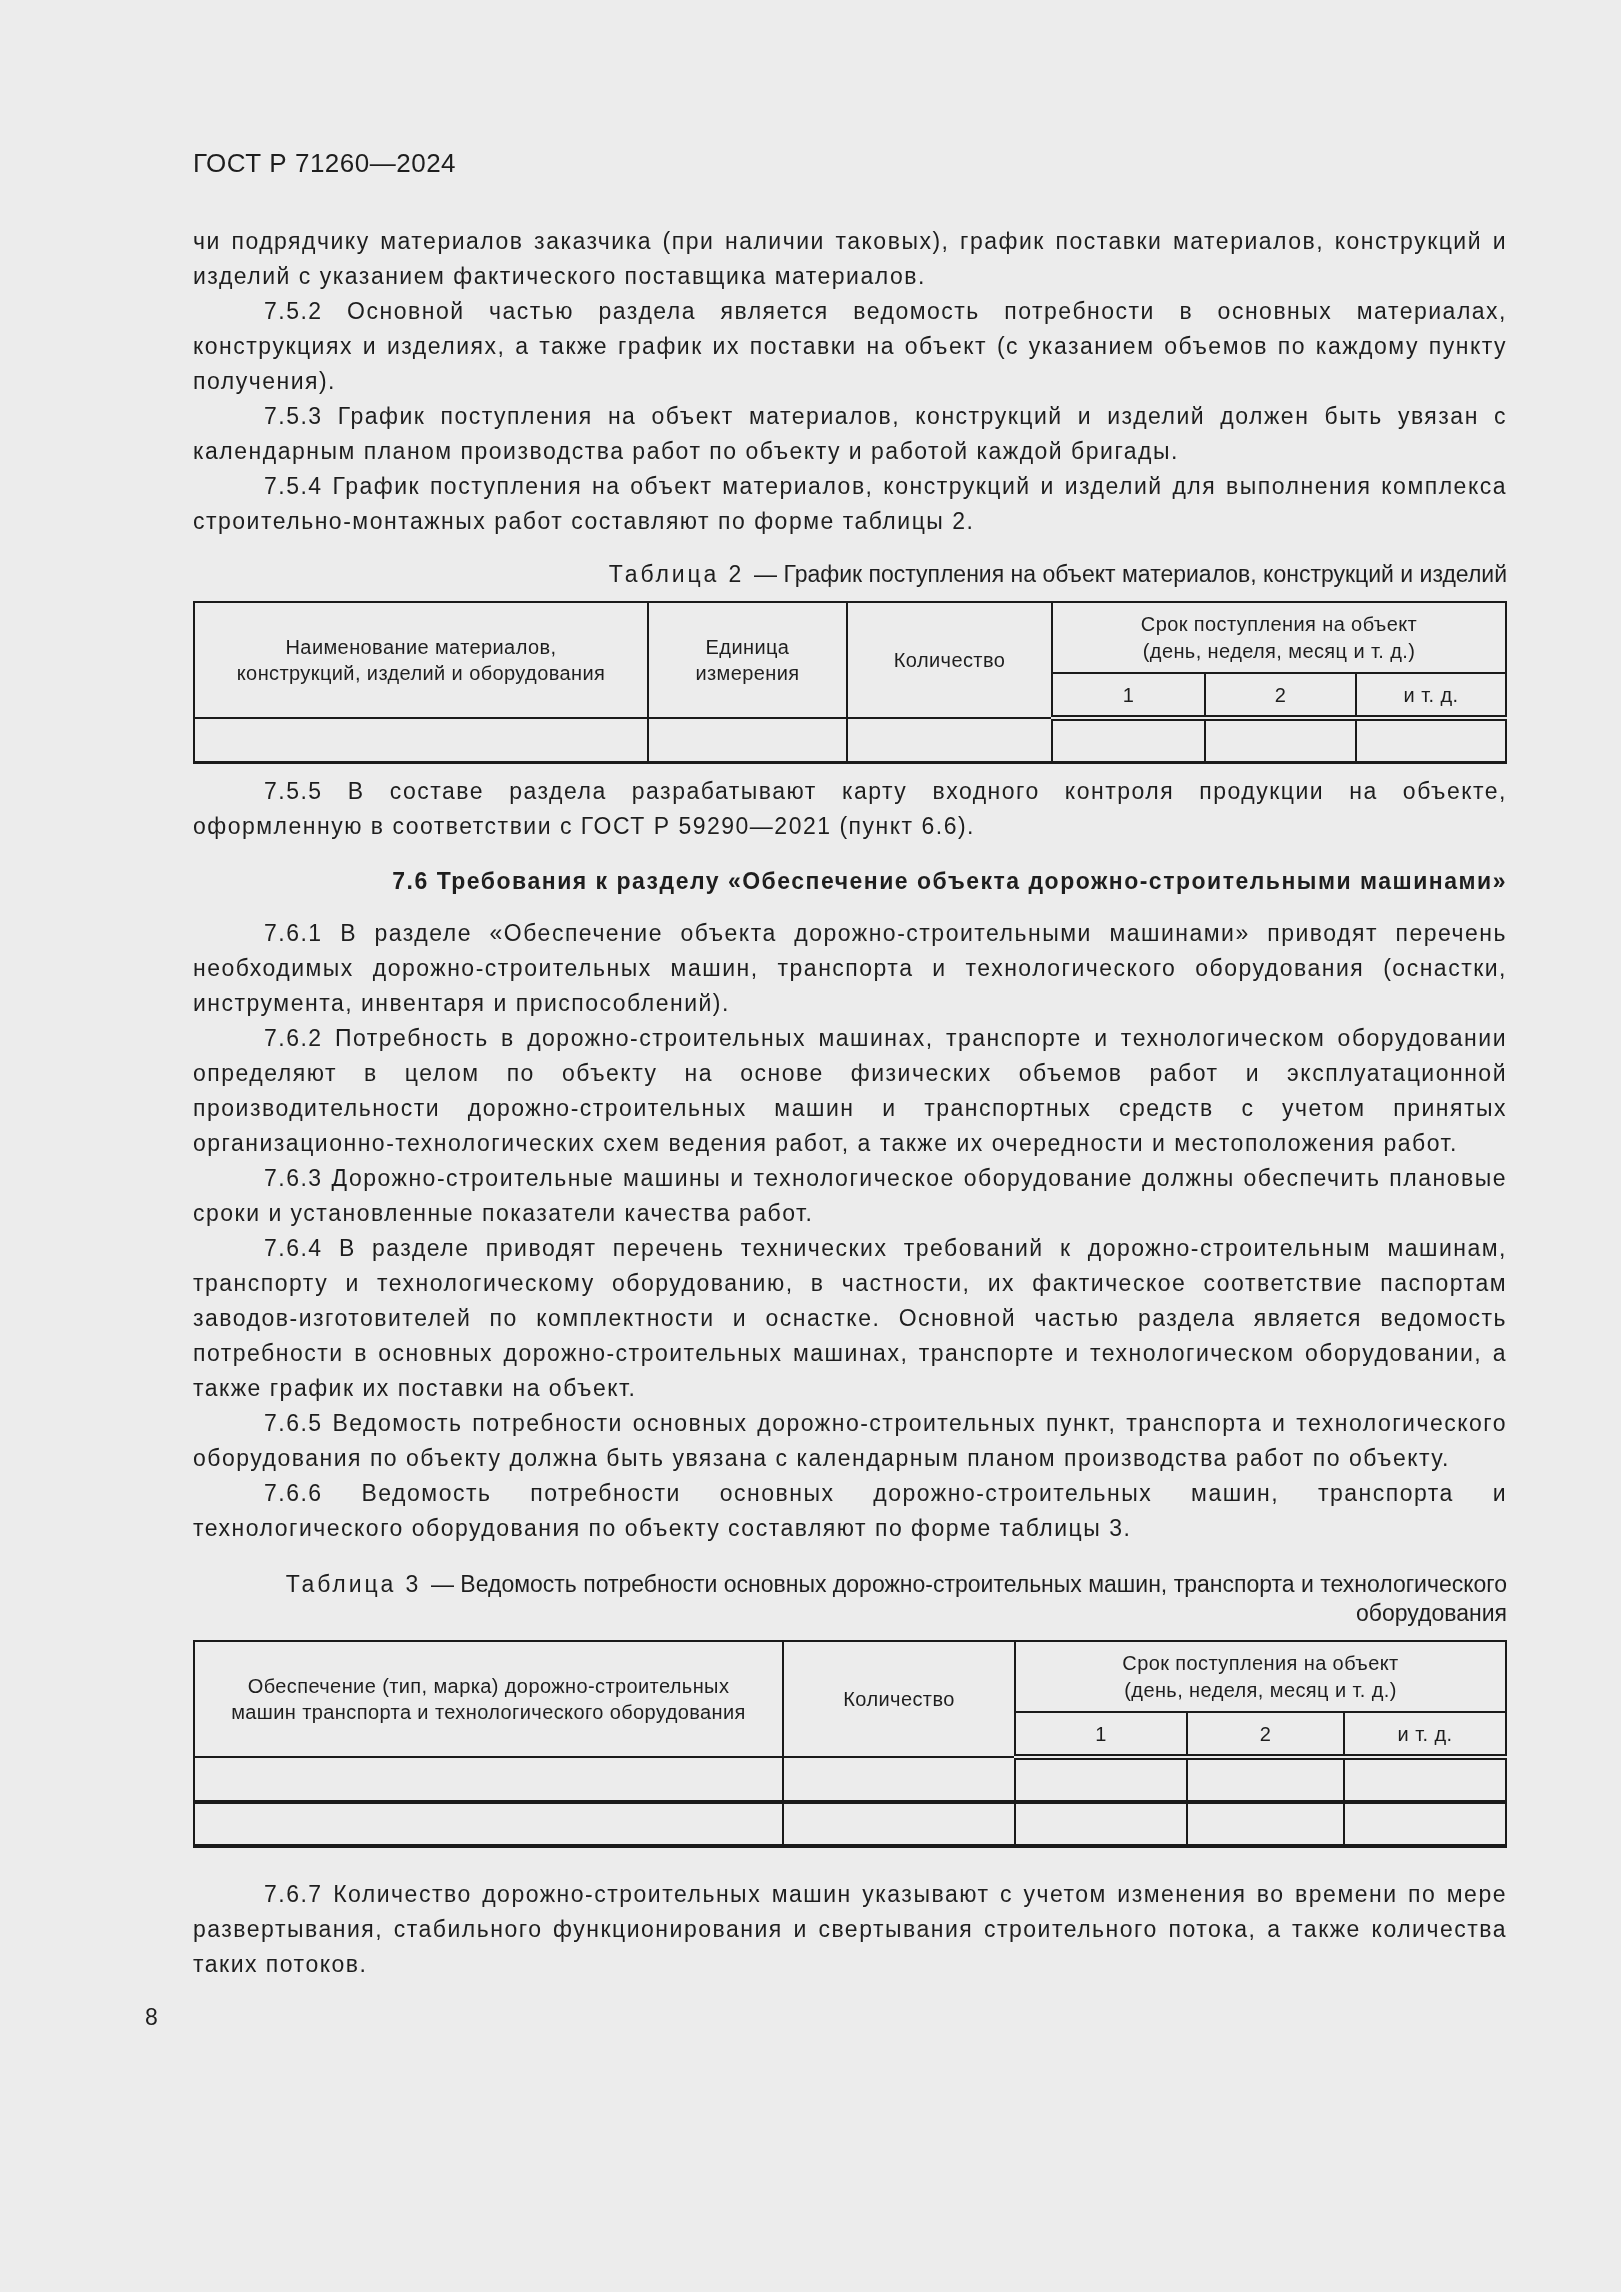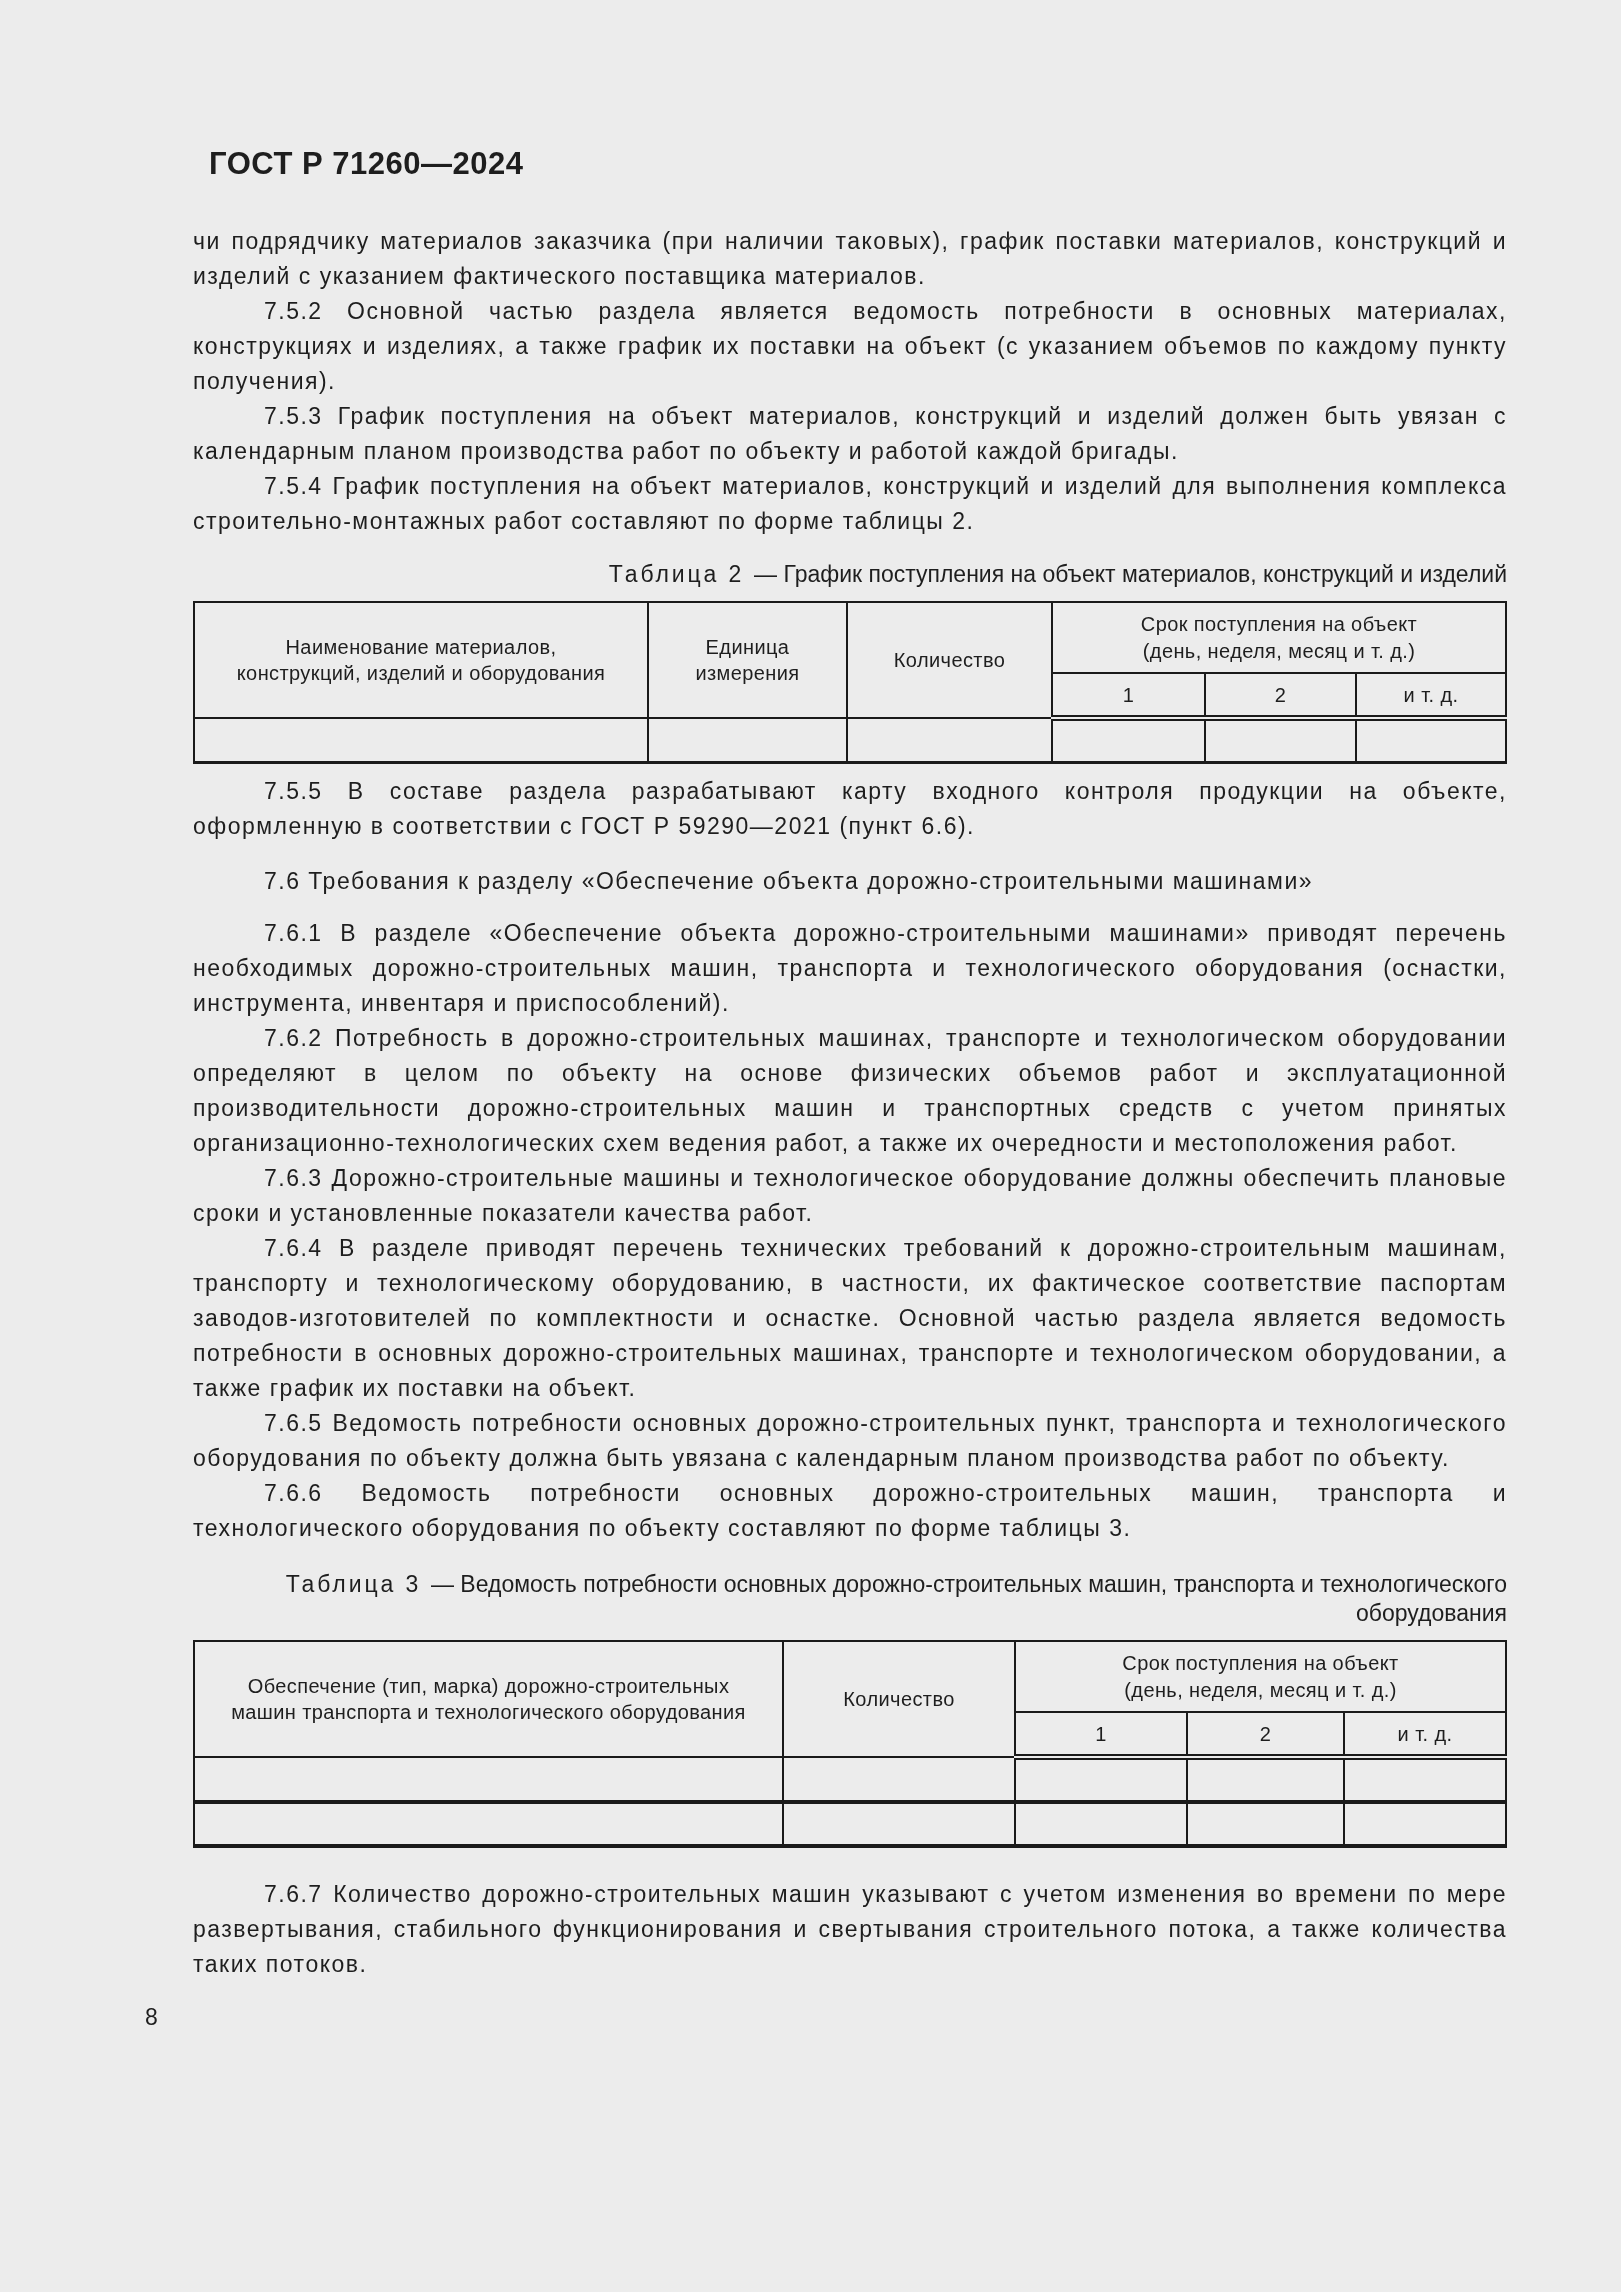--- a/index.html
+++ b/index.html
@@ -13,40 +13,39 @@
     color: #1e1e1e;
     overflow: hidden;
   }
   .content {
     position: absolute;
     left: 193px;
     top: 148px;
     width: 1314px;
   }
   .running-header {
-    font-size: 31px;
-    font-weight: bold;
+    font-size: 26px;
+    font-weight: normal;
     letter-spacing: 0.5px;
     line-height: 31px;
     margin-bottom: 45px;
-    margin-left: 16px;
   }
   .para {
     font-size: 23px;
     line-height: 35px;
     letter-spacing: 1.5px;
     text-align: justify;
     text-indent: 71px;
   }
   .para.no-indent { text-indent: 0; }
   .para.heading {
-    font-weight: normal;
+    font-weight: bold;
     margin-top: 20.6px;
     margin-bottom: 16.7px;
-    text-align: left;
+    text-align: right;
   }
   .para.after-table2 { margin-top: 10px; }
   .para.after-table3 { margin-top: 29px; }
   .tcaption {
     font-size: 23px;
     line-height: 29px;
     text-align: right;
   }
   .tcaption .tlabel { letter-spacing: 2.9px; }
   .tcaption .tctext { margin-left: 9.8px; }

